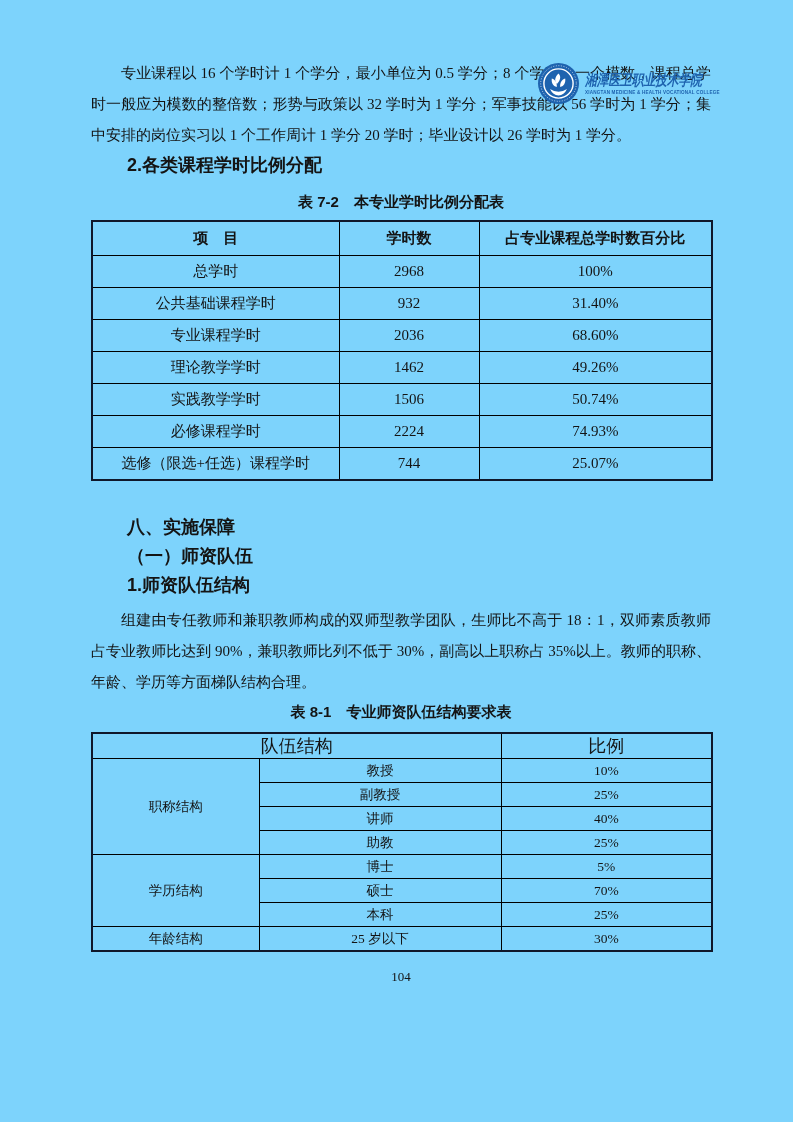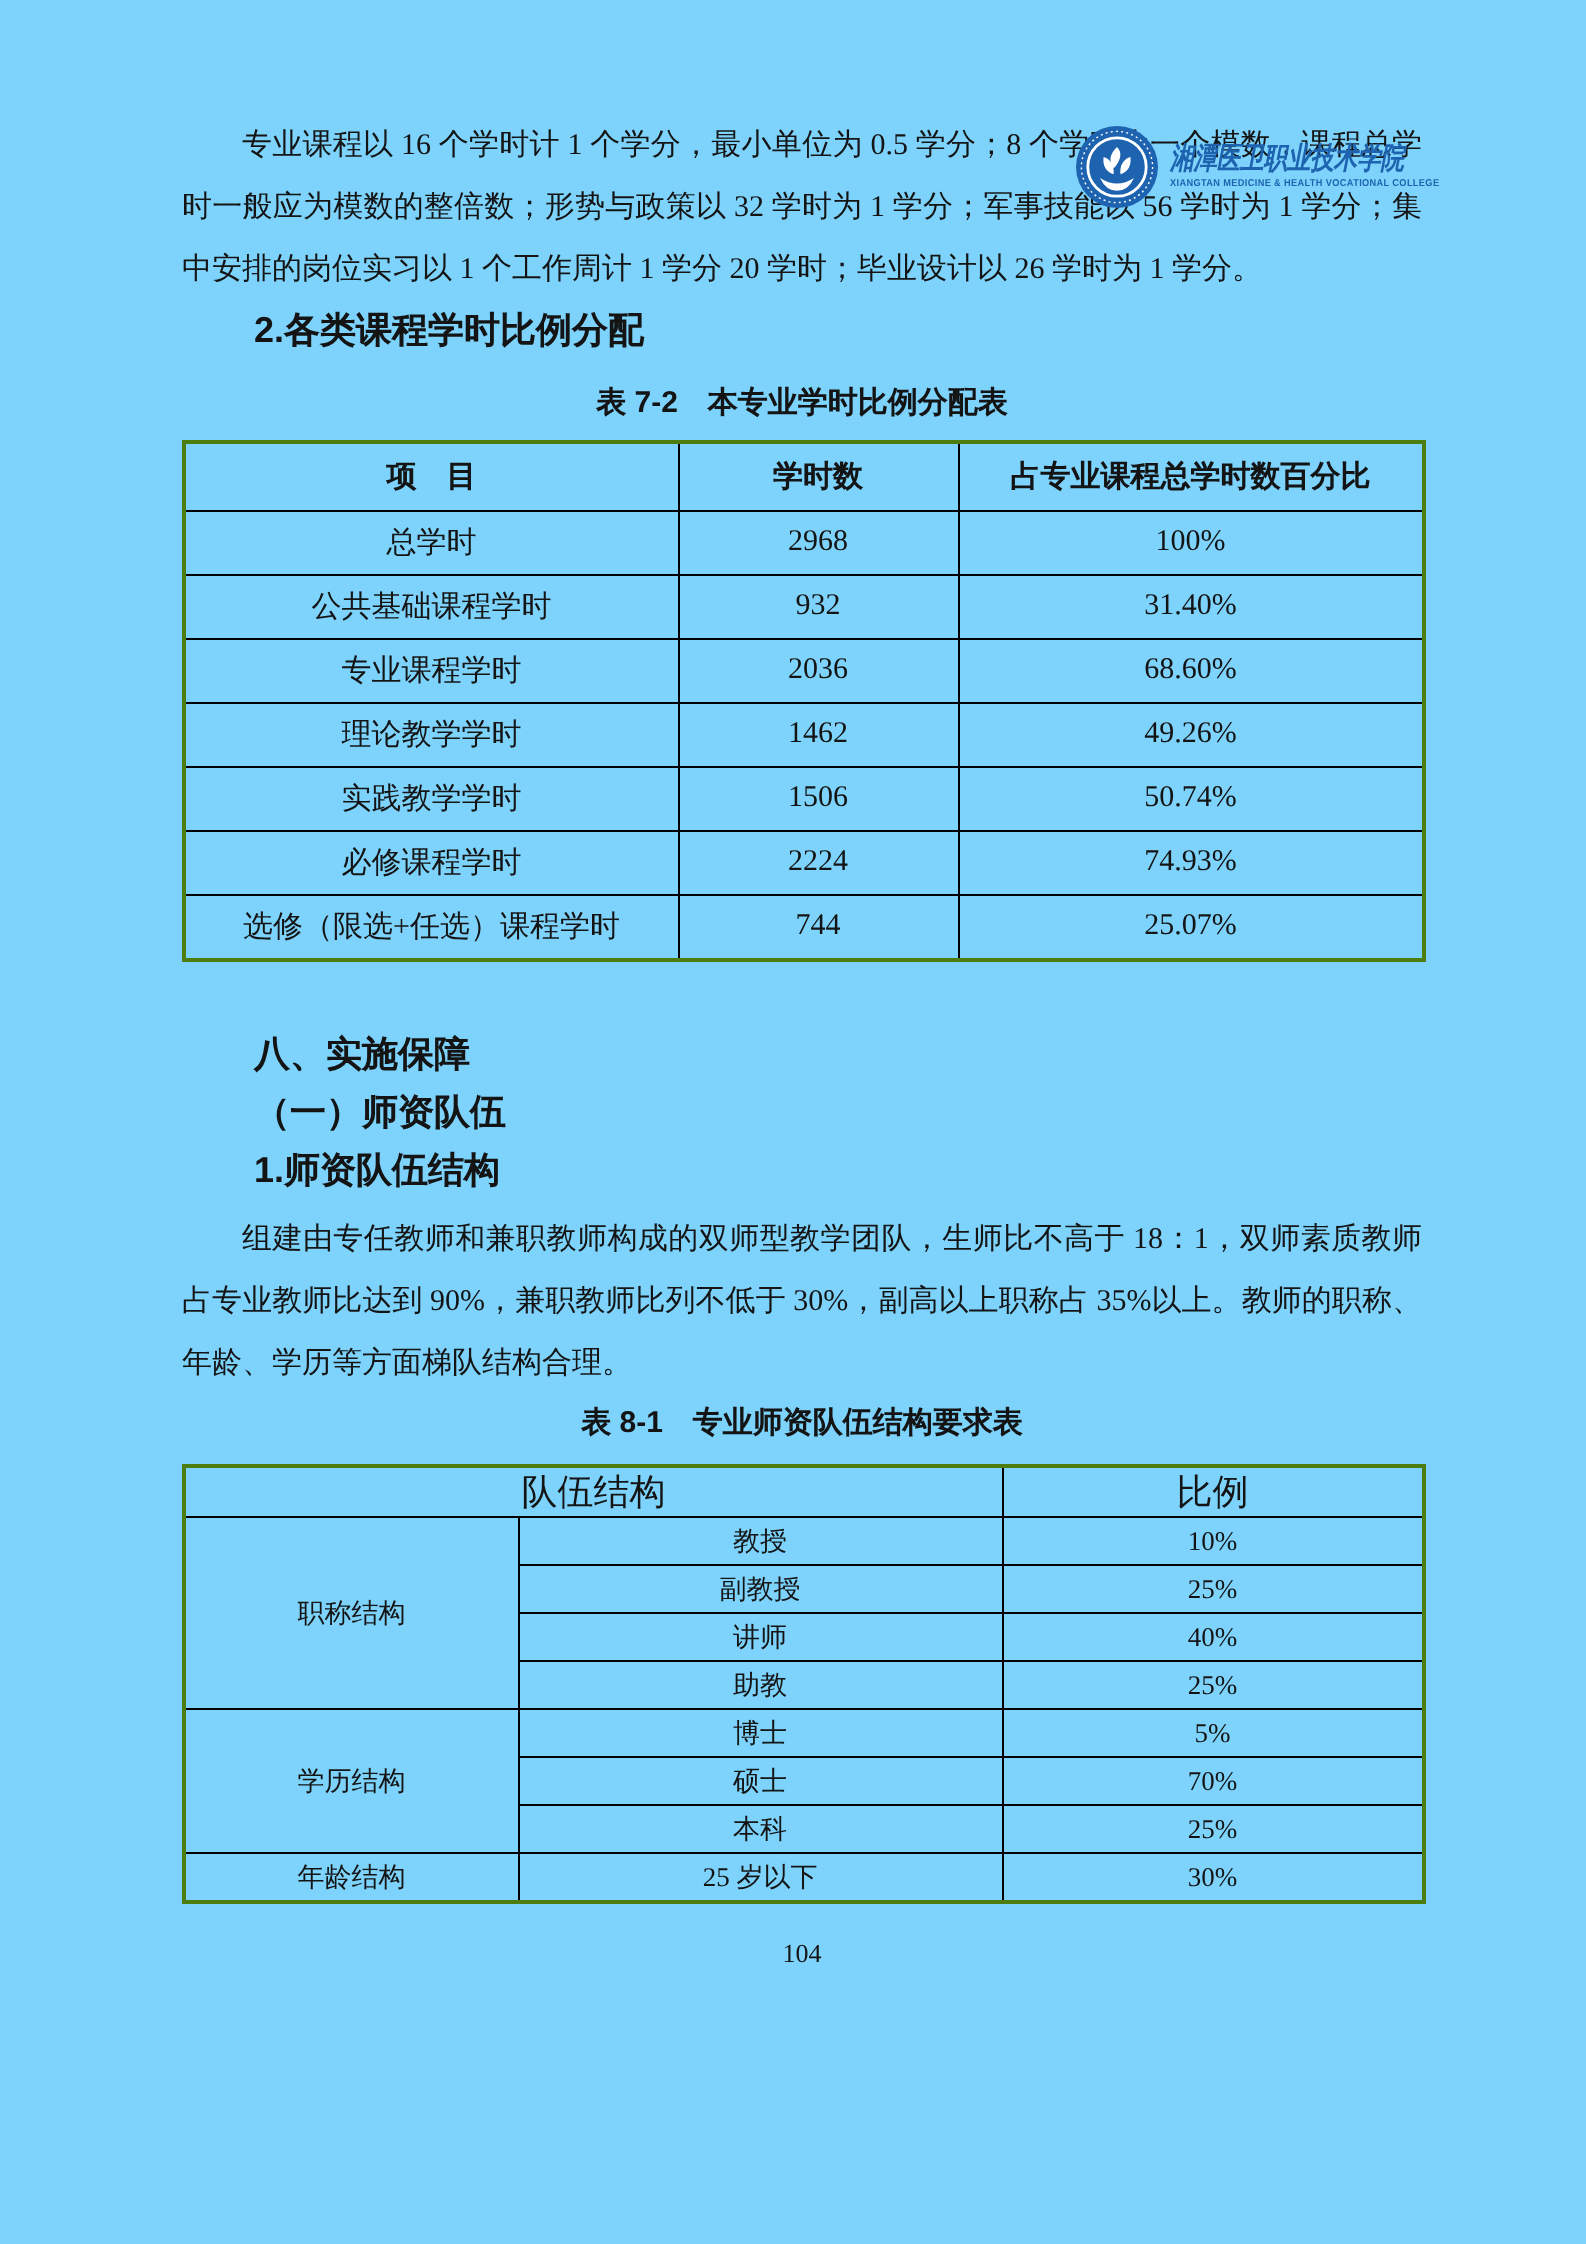--- a/index.html
+++ b/index.html
@@ -38,21 +38,21 @@
     font-family:"Liberation Sans","DejaVu Sans",sans-serif;
   }
   .h-sec2{margin-top:3px;}
   .caption{
     font-weight:bold;font-size:15px;line-height:22px;text-align:center;
     font-family:"Liberation Sans","DejaVu Sans",sans-serif;
   }
   .cap72{margin-top:15px;}
   .cap81{margin-top:3px;}
   
-  table{border-collapse:collapse;table-layout:fixed;width:620px;border:2px solid #4d7c0f;}
+  table{border-collapse:collapse;table-layout:fixed;width:620px;border:2px solid #0f172a;}
   td,th{border:1px solid #000;text-align:center;vertical-align:middle;padding:0;overflow:hidden;}
   .t72{margin-top:7px;}
   .t72 th{height:33px;font-size:15px;font-family:"Liberation Sans","DejaVu Sans",sans-serif;font-weight:bold;}
   .t72 td{height:31px;font-size:15px;}
   .t81{margin-top:9px;}
   .t81 th{height:21px;font-size:18px;font-family:"Liberation Sans","DejaVu Sans",sans-serif;font-weight:normal;}
   .t81 td{height:23px;font-size:13.5px;}
   
   .sec8{margin-top:35px;}
   .h-gap{margin-top:7px;}

